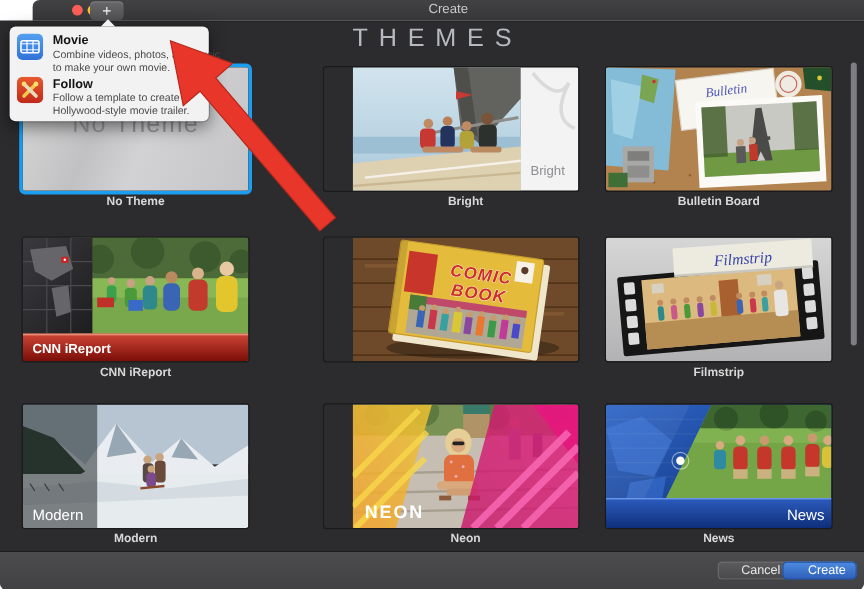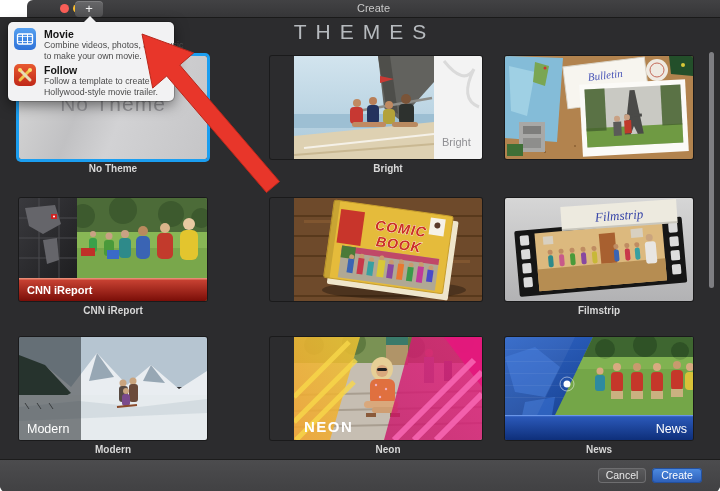--- a/index.html
+++ b/index.html
@@ -21,21 +21,21 @@
   .tile svg{display:block;width:100%;height:100%;}
   .tile-label{width:188px;text-align:center;font-size:10px;font-weight:bold;color:#d8d8d8;}
   .c0{left:19px;} .c1{left:270px;padding-left:24px;} .c2{left:505px;}
   .r0{top:39px;} .r1{top:181px;} .r2{top:320px;}
   .lr0{top:146px;} .lr1{top:288px;} .lr2{top:427px;}
   #notheme-art{width:188px;height:103px;background:linear-gradient(112deg,#d8d8d8 0%,#c1c1c3 35%,#d2d2d4 55%,#c5c5c7 100%);}
   #notheme-text{left:0;right:0;top:36px;text-align:center;font-size:21px;font-weight:300;color:#96969a;letter-spacing:1px;}
   
   #scrollbar{left:709px;top:35px;width:5px;height:236px;border-radius:3px;background:#7e7e82;}
   #footer{left:0;top:442px;width:720px;height:32px;background:linear-gradient(#4c4c4e,#414143);border-top:1px solid #1c1c1c;border-bottom-left-radius:6px;border-bottom-right-radius:6px;}
-  .btn{top:8px;height:15px;border-radius:4px;font-size:10.5px;line-height:15px;text-align:center;color:#e8e8e8;}
+  .btn{top:8px;height:15px;border-radius:4px;font-size:10.5px;line-height:15px;text-align:center;color:#e8e8e8;padding-left:12px;}
   #btn-cancel{left:598px;width:48px;background:linear-gradient(#5c5c5e,#48484a);box-shadow:inset 0 0 0 1px #6e6e70;}
   #btn-create{left:652px;width:50px;background:linear-gradient(#4e8ce2,#2c5eb8);box-shadow:inset 0 0 0 1px #23509e;color:#fff;}
   
   #popover{left:8px;top:22px;width:166px;height:79px;background:#f2f2f3;border-radius:5px;box-shadow:0 4px 14px rgba(0,0,0,.5), 0 0 0 1px rgba(0,0,0,.18);z-index:10;}
   #popover:before{content:"";position:absolute;left:76px;top:-6px;border-left:6px solid transparent;border-right:6px solid transparent;border-bottom:6px solid #f2f2f3;}
   .pop-item{position:absolute;left:0;width:166px;height:36px;}
   .pop-icon{position:absolute;left:6px;top:0;width:22px;height:22px;}
   .pop-title{position:absolute;left:36px;top:0;font-size:10.5px;font-weight:bold;color:#141414;}
   .pop-desc{position:absolute;left:36px;top:12px;width:142px;font-size:8.8px;line-height:10.5px;color:#4a4a4a;}
   #arrow-layer{left:0;top:0;width:720px;height:491px;z-index:20;pointer-events:none;}
@@ -391,20 +391,21 @@
       <circle cx="62" cy="47" r="3.5" fill="#ffffff"></circle>
         <circle cx="62" cy="47" r="7" fill="none" stroke="#ffffff" opacity=".5"></circle>
       <rect y="78" width="188" height="25" fill="url(#newsban)"></rect>
       <rect y="78" width="188" height="1.2" fill="#6a96e8"></rect>
       <text x="182" y="96" text-anchor="end" font-size="12.5" fill="#ffffff">News</text>
     </svg>
   </div>
 
   <div class="abs tile-label c0 lr0">No Theme</div>
   <div class="abs tile-label c1 lr0">Bright</div>
+  <div class="abs tile-label c2 lr0">Bulletin Board</div>
   <div class="abs tile-label c0 lr1">CNN iReport</div>
   <div class="abs tile-label c2 lr1">Filmstrip</div>
   <div class="abs tile-label c0 lr2">Modern</div>
   <div class="abs tile-label c1 lr2">Neon</div>
   <div class="abs tile-label c2 lr2">News</div>
 
   <div class="abs" id="scrollbar"></div>
 
   <div class="abs" id="footer">
     <div class="abs btn" id="btn-cancel">Cancel</div>

